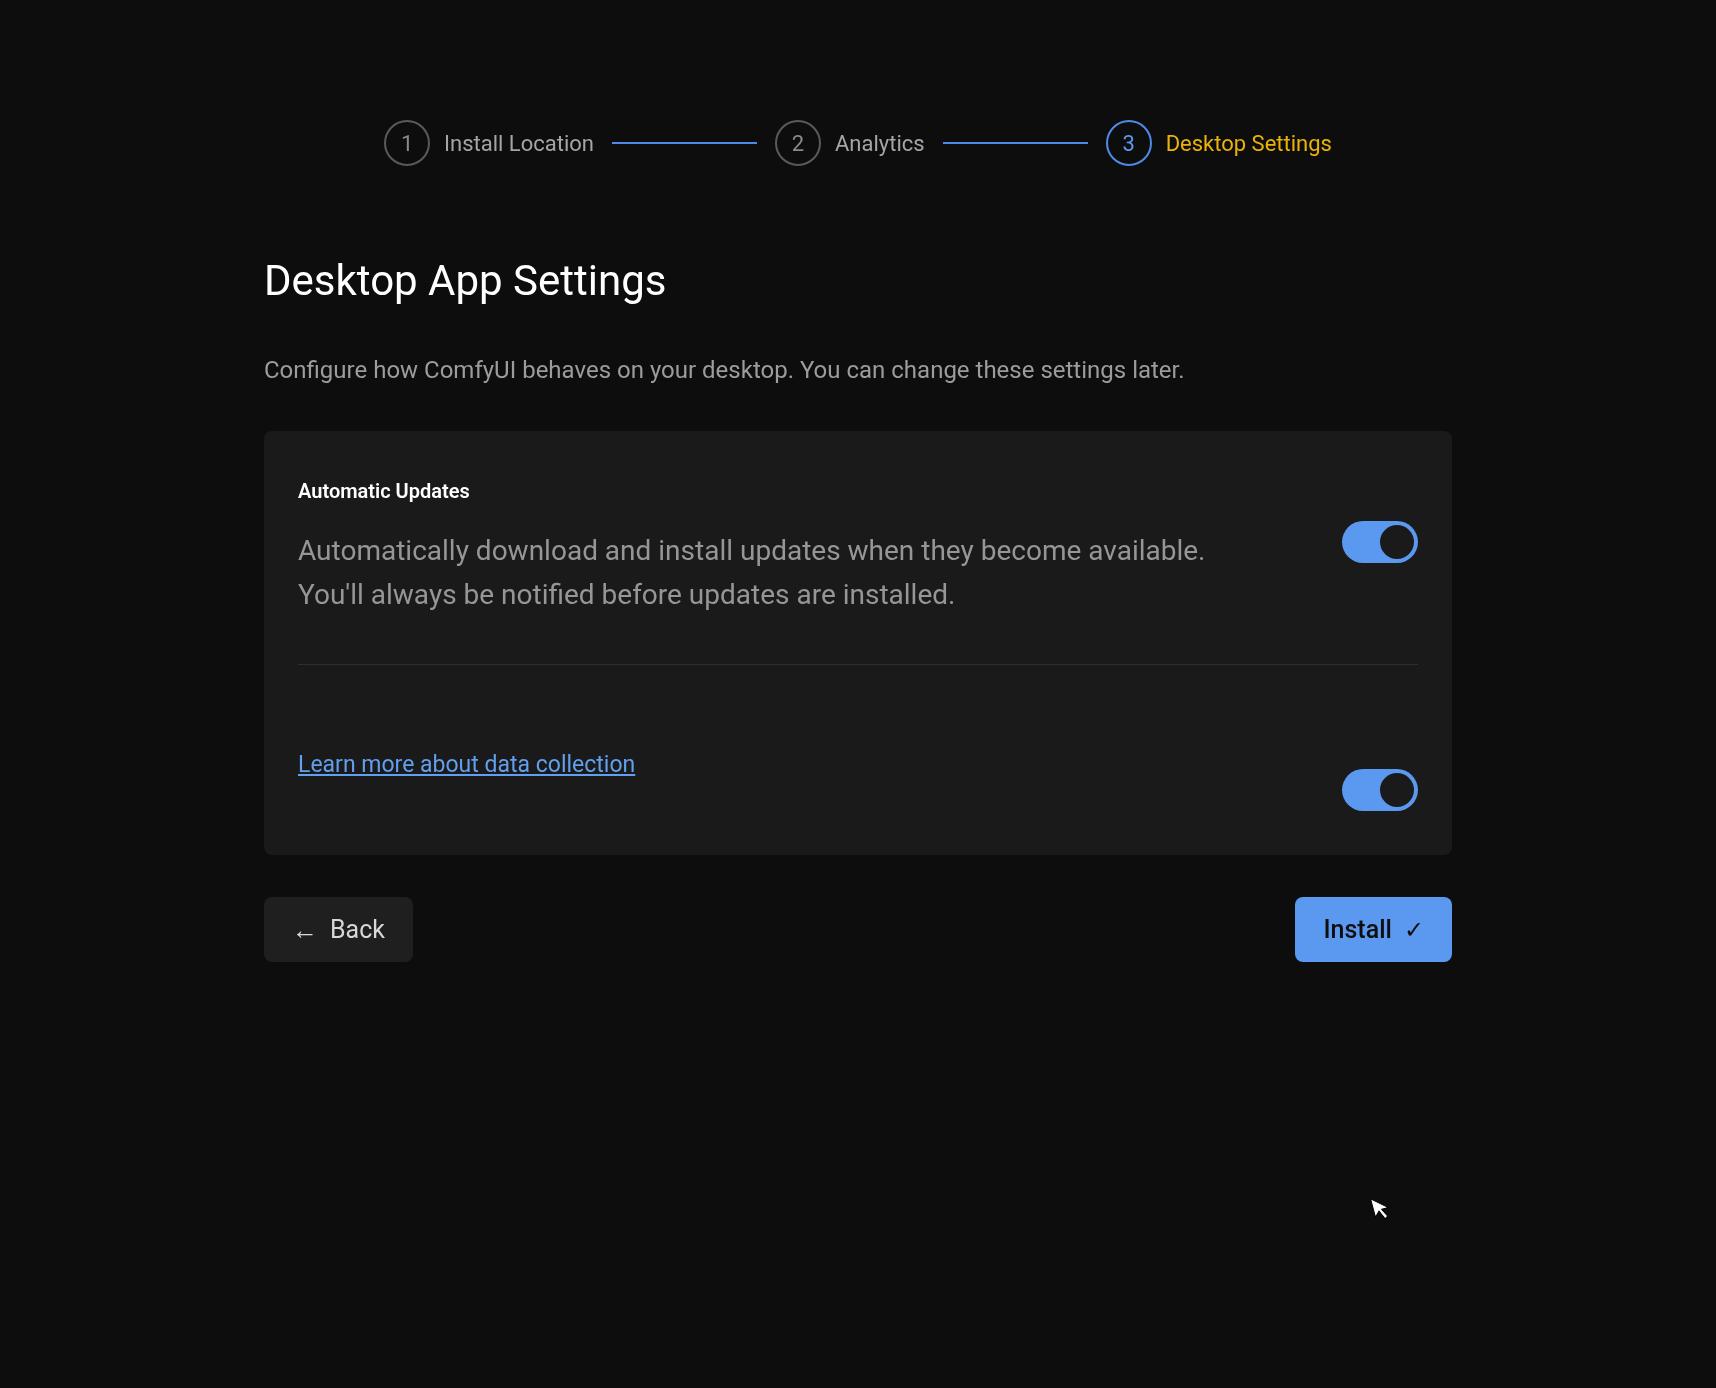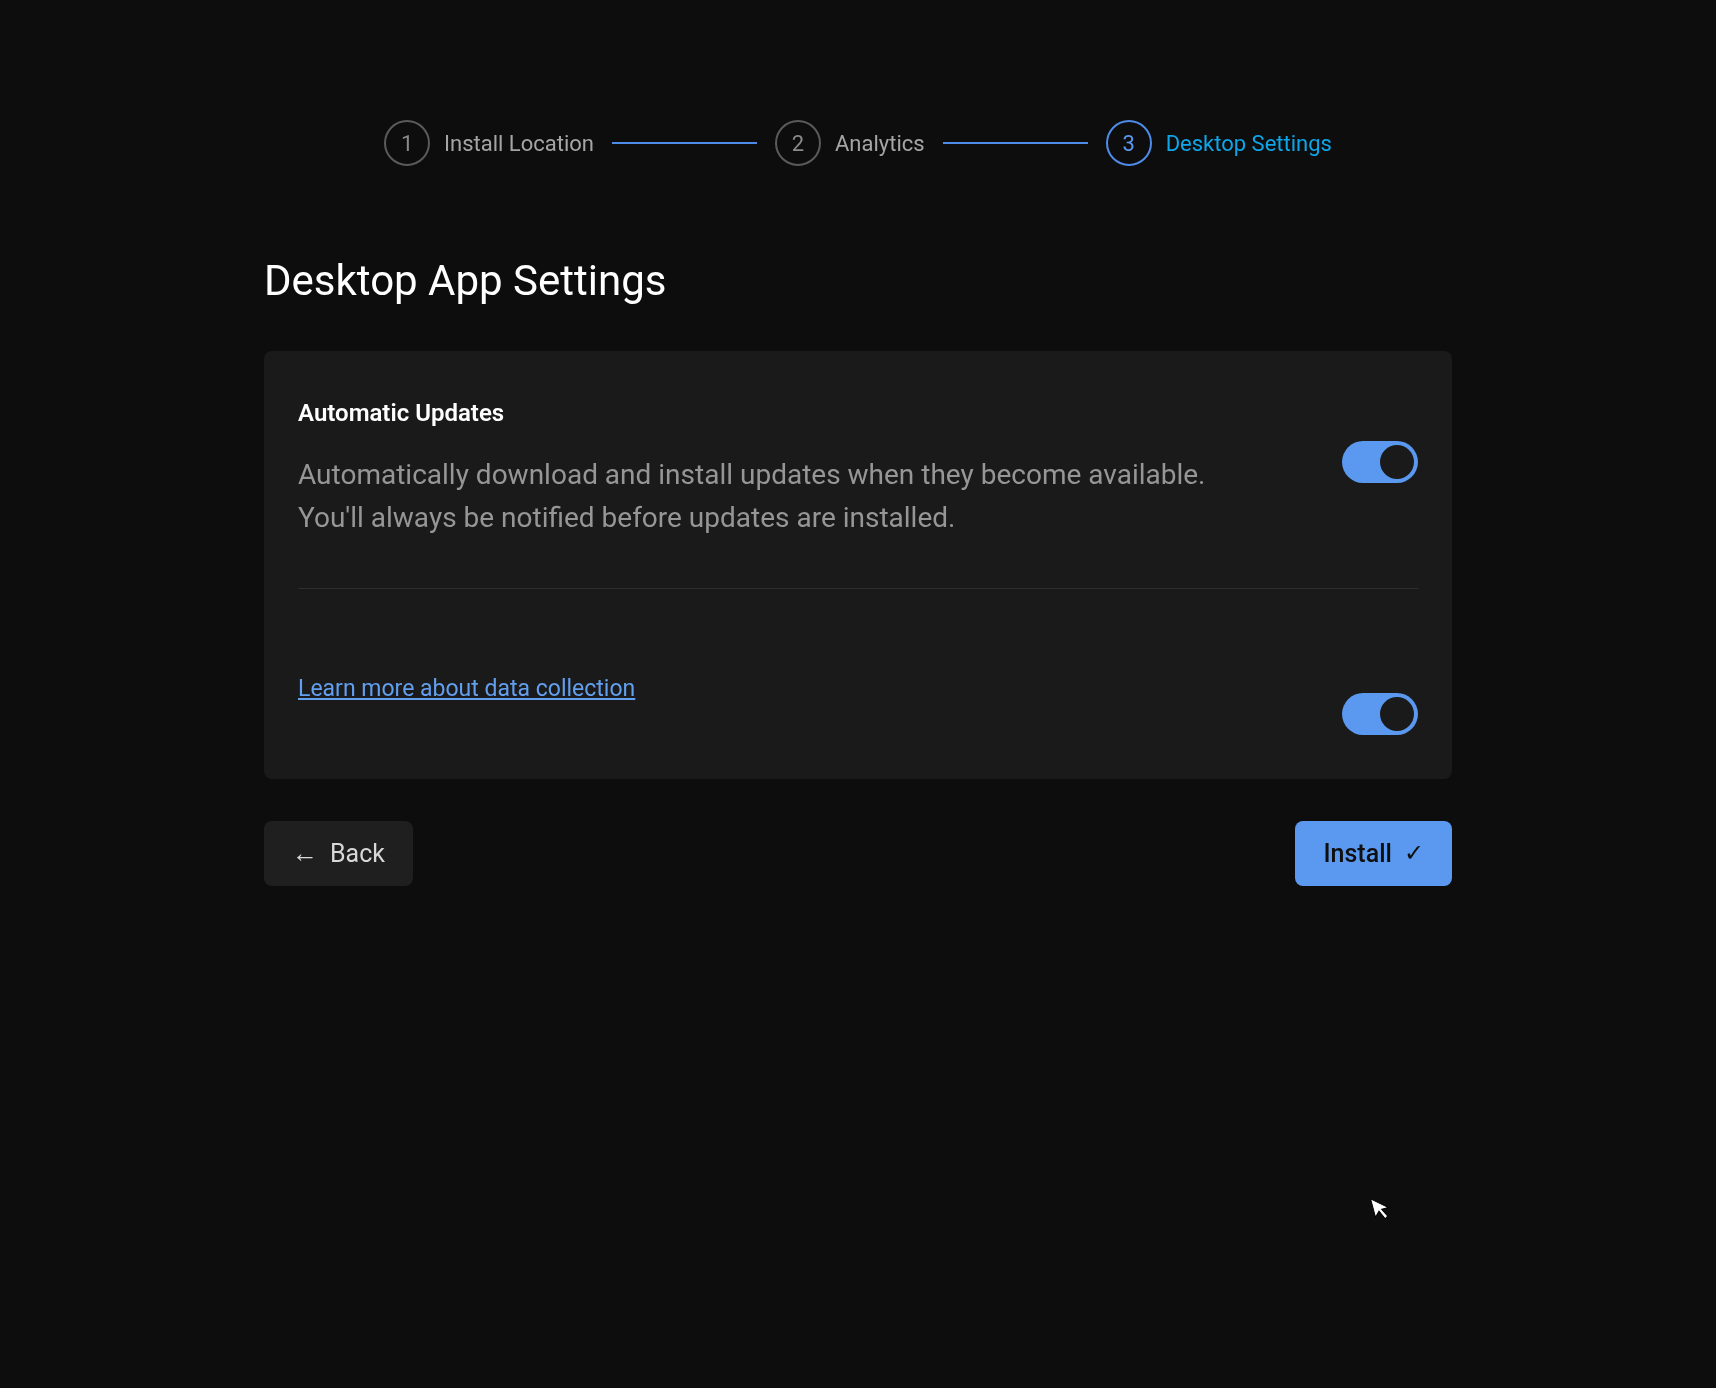--- a/index.html
+++ b/index.html
@@ -54,21 +54,21 @@
       border-color: #4e8be8;
       color: #5a99ef;
     }
     
     .step-label {
       font-size: 22px;
       color: #a5a5a5;
     }
     
     .step-label.active {
-      color: #0ea5e9;
+      color: #eab308;
     }
     
     .connector {
       width: 145px;
       height: 2px;
       background-color: #4e8be8;
     }
     
     .main-content {
       padding: 0 6px;
@@ -101,21 +101,21 @@
       justify-content: space-between;
       gap: 40px;
     }
     
     .setting-text {
       flex: 1;
       max-width: 920px;
     }
     
     .setting-title {
-      font-size: 24px;
+      font-size: 20px;
       font-weight: 600;
       color: #ffffff;
       margin-bottom: 26px;
     }
     
     .setting-description {
       font-size: 28px;
       color: #969696;
       line-height: 1.55;
     }
@@ -223,20 +223,21 @@
     </div>
     <div class="connector"></div>
     <div class="step">
       <div class="step-circle active">3</div>
       <div class="step-label active">Desktop Settings</div>
     </div>
   </div>
 
   <div class="main-content">
     <h1 class="page-title">Desktop App Settings</h1>
+    <p class="page-subtitle">Configure how ComfyUI behaves on your desktop. You can change these settings later.</p>
 
     <div class="settings-card">
 
       <div class="setting-item">
         <div class="setting-text">
           <h2 class="setting-title">Automatic Updates</h2>
           <p class="setting-description">Automatically download and install updates when they become available. You'll always be notified before updates are installed.</p>
         </div>
         <div class="toggle">
           <div class="toggle-thumb"></div>

